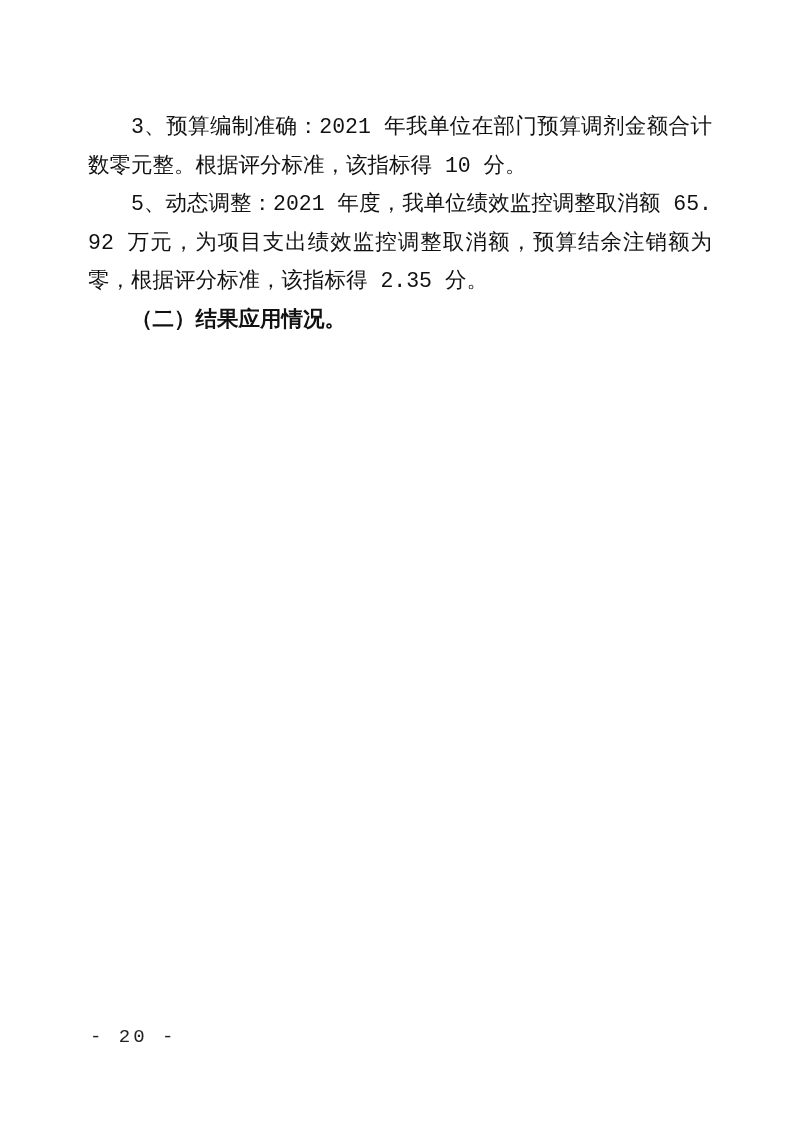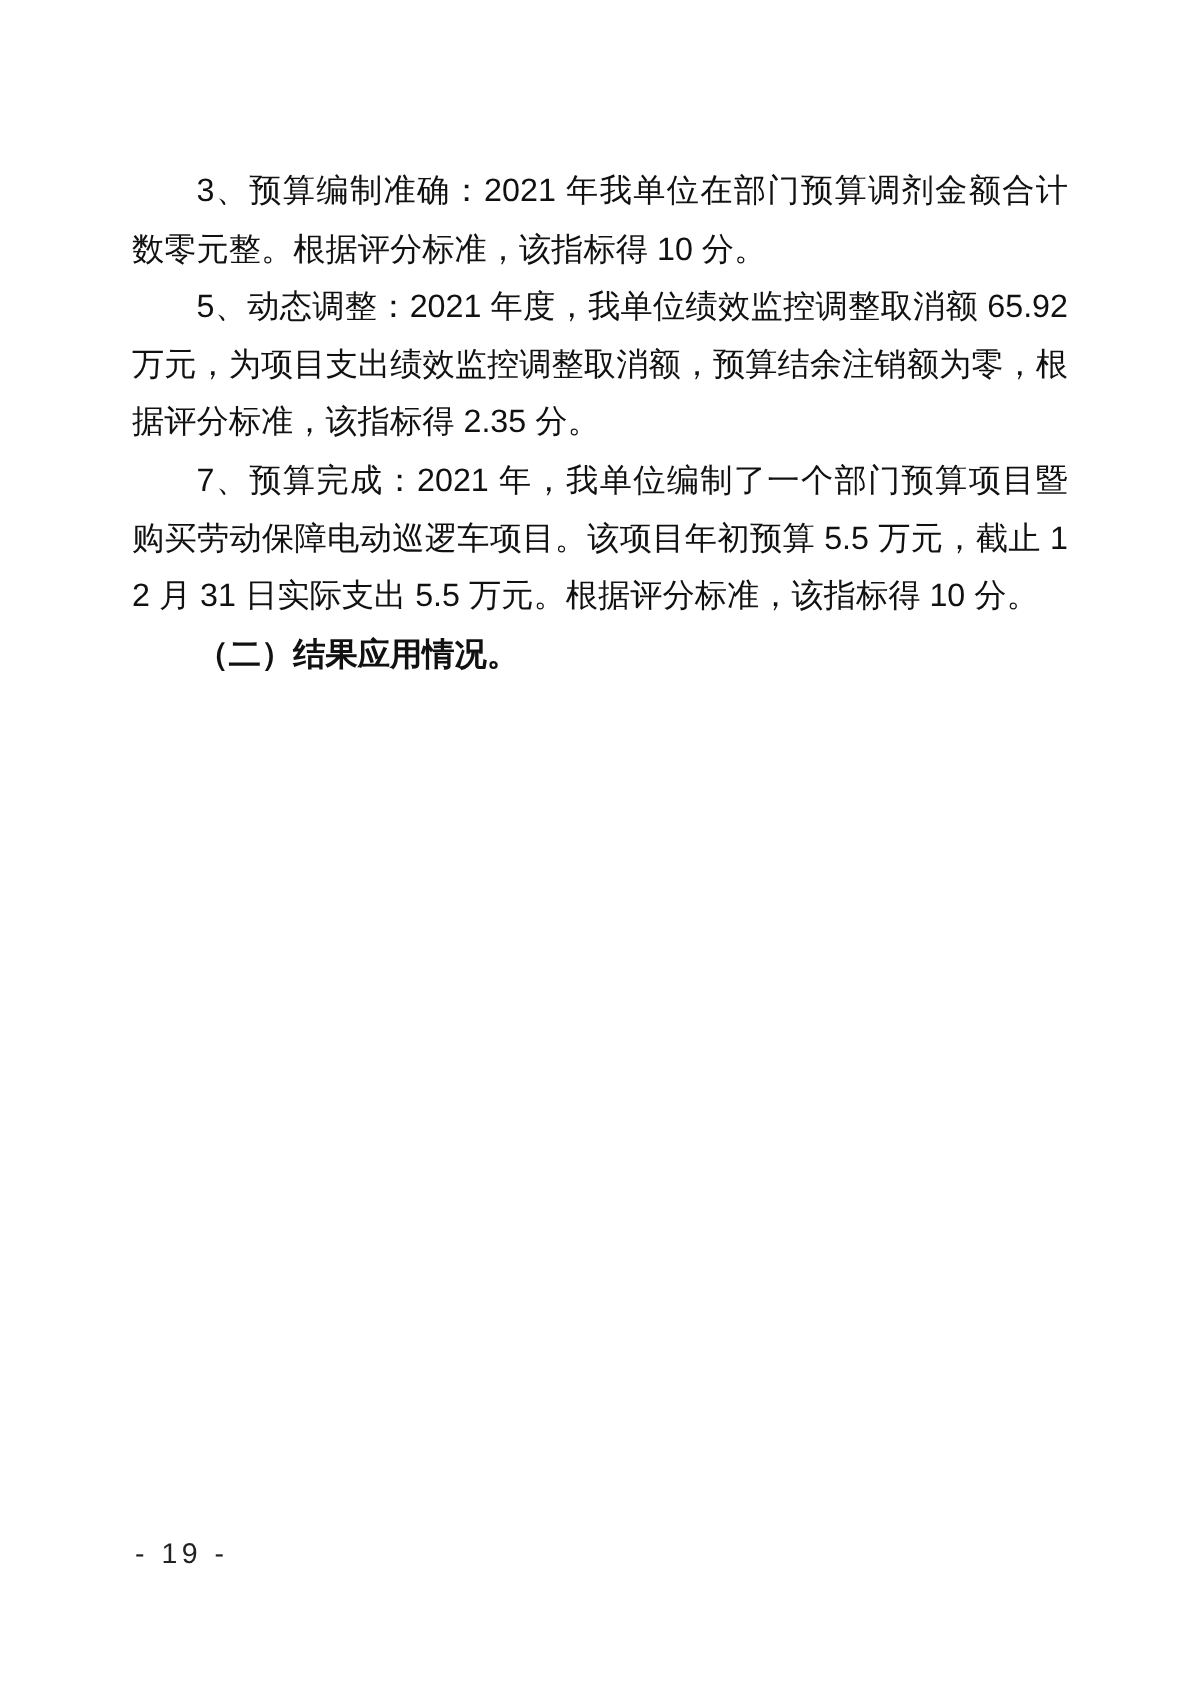--- a/index.html
+++ b/index.html
@@ -6,21 +6,21 @@
     margin: 0;
     padding: 0;
     background: #ffffff;
   }
   .page {
     position: relative;
     width: 793px;
     height: 1122px;
     background: #ffffff;
     overflow: hidden;
-    font-family: Liberation Sans, sans-serif;
+    font-family: Liberation Mono, monospace;
     color: #111111;
   }
   .content {
     position: absolute;
     left: 88px;
     top: 108px;
     width: 624px;
     font-size: 21.5px;
     line-height: 38.6px;
     text-align: justify;
@@ -43,17 +43,16 @@
     color: #222222;
   }
 </style>
 </head>
 <body>
 
 <div class="page">
   <div class="content">
     <p>3、预算编制准确：2021 年我单位在部门预算调剂金额合计数零元整。根据评分标准，该指标得 10 分。</p>
     <p>5、动态调整：2021 年度，我单位绩效监控调整取消额 65.92 万元，为项目支出绩效监控调整取消额，预算结余注销额为零，根据评分标准，该指标得 2.35 分。</p>
-    <p>7、预算完成：2021 年，我单位编制了一个部门预算项目暨购买劳动保障电动巡逻车项目。该项目年初预算 5.5 万元，截止 12 月 31 日实际支出 5.5 万元。根据评分标准，该指标得 10 分。</p>
     <p class="section-heading">（二）结果应用情况。</p>
   </div>
-  <div class="page-number">- 19 -</div>
+  <div class="page-number">- 20 -</div>
 </div>
 
 </body></html>

